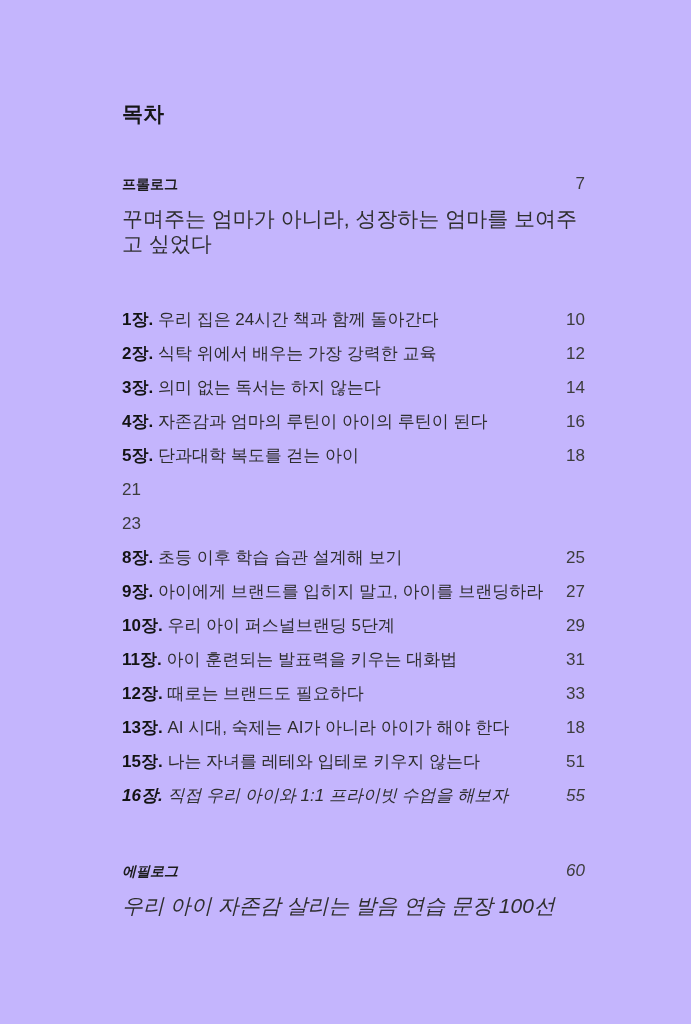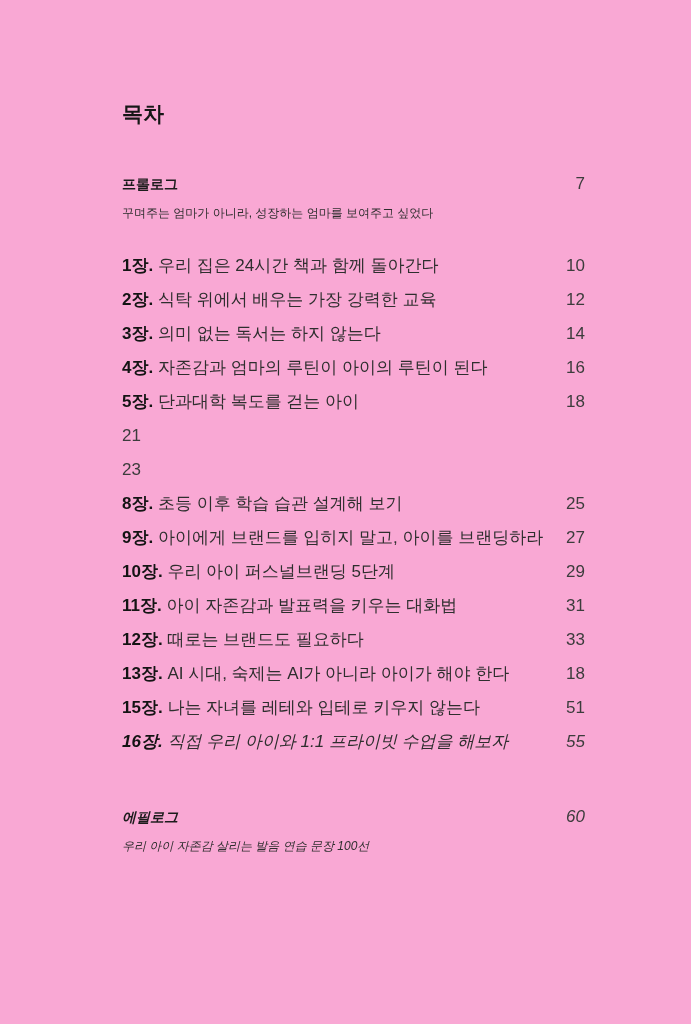--- a/index.html
+++ b/index.html
@@ -11,21 +11,21 @@
     width: 691px;
     height: 1024px;
     font-family: "Liberation Sans", "DejaVu Sans", sans-serif;
     color: #1c1c1c;
     overflow: hidden;
   }
   .page {
     position: relative;
     width: 691px;
     height: 1024px;
-    background: #f9a8d4;
+    background: #c4b5fd;
     box-sizing: border-box;
     padding: 103px 106px 0 122px;
   }
   .toc-title {
     font-size: 21px;
     font-weight: 800;
     color: #161616;
     line-height: 1;
   }
   .section {
@@ -37,34 +37,34 @@
     align-items: baseline;
   }
   .section-label {
     font-size: 14px;
     font-weight: 700;
     color: #1c1c1c;
     line-height: 1.1;
   }
   .section-subtitle {
     margin-top: 12px;
-    font-size: 12px;
+    font-size: 21px;
     font-weight: 400;
     color: #2e2e2e;
     line-height: 1.2;
   }
   .page-num {
     font-size: 17px;
     font-weight: 400;
     color: #3c3c3c;
     flex: 0 0 auto;
     text-align: right;
   }
   .chapter-list {
-    margin-top: 36px;
+    margin-top: 54px;
   }
   .chapter-row {
     display: flex;
     justify-content: space-between;
     align-items: baseline;
     margin-bottom: 15px;
     line-height: 19px;
   }
   .chapter-row:last-child {
     margin-bottom: 0;
@@ -132,21 +132,21 @@
     </div>
     <div class="chapter-row">
       <span class="chapter-left"><span class="chapter-num">9장.</span> <span>아이에게 브랜드를 입히지 말고, 아이를 브랜딩하라</span></span>
       <span class="page-num">27</span>
     </div>
     <div class="chapter-row">
       <span class="chapter-left"><span class="chapter-num">10장.</span> <span>우리 아이 퍼스널브랜딩 5단계</span></span>
       <span class="page-num">29</span>
     </div>
     <div class="chapter-row">
-      <span class="chapter-left"><span class="chapter-num">11장.</span> <span>아이 자존감과 발표력을 키우는 대화법</span></span>
+      <span class="chapter-left"><span class="chapter-num">11장.</span> <span>아이 훈련되는 발표력을 키우는 대화법</span></span>
       <span class="page-num">31</span>
     </div>
     <div class="chapter-row">
       <span class="chapter-left"><span class="chapter-num">12장.</span> <span>때로는 브랜드도 필요하다</span></span>
       <span class="page-num">33</span>
     </div>
     <div class="chapter-row">
       <span class="chapter-left"><span class="chapter-num">13장.</span> <span>AI 시대, 숙제는 AI가 아니라 아이가 해야 한다</span></span>
       <span class="page-num">18</span>
     </div>

